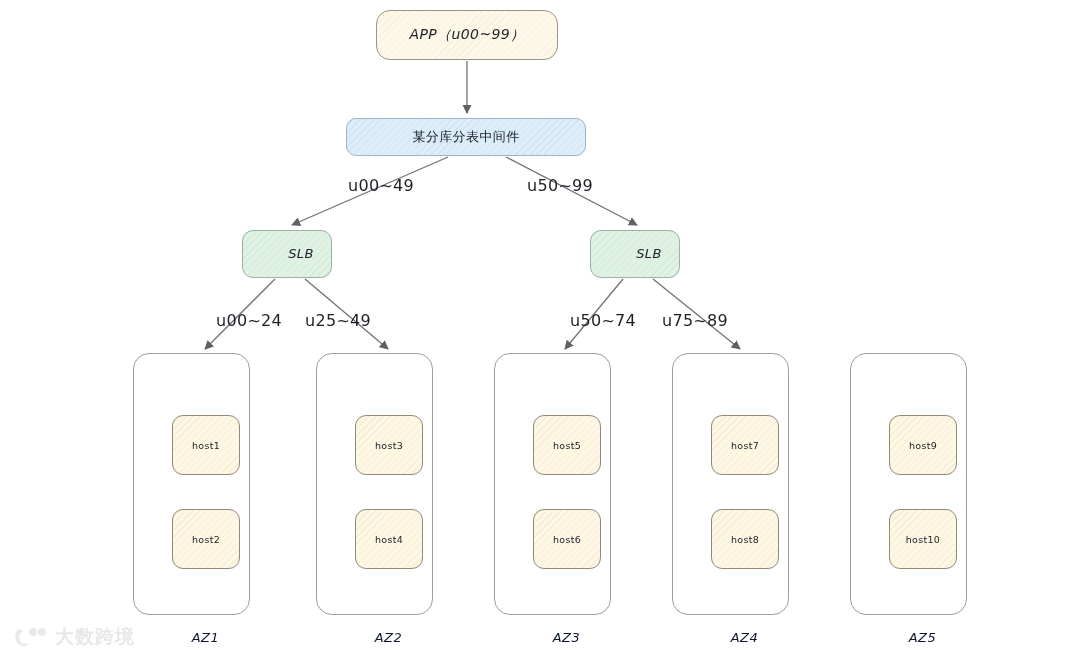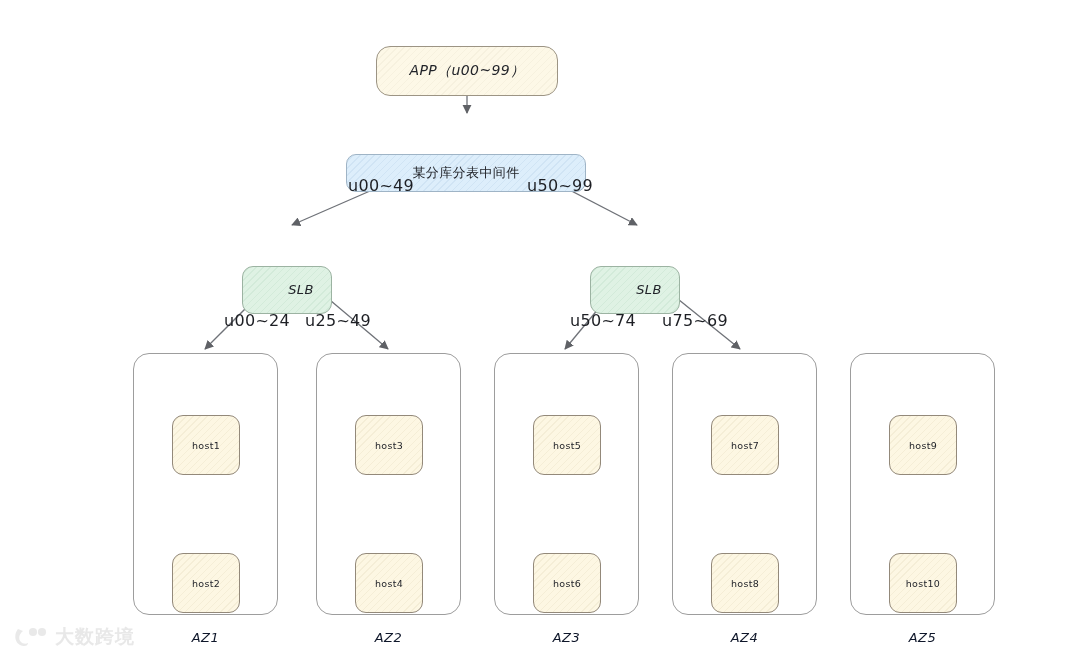--- a/index.html
+++ b/index.html
@@ -27,21 +27,20 @@
     pointer-events: none;
   }
   .node {
     position: absolute;
     box-sizing: border-box;
     display: flex;
     align-items: center;
     justify-content: center;
     border: 1.3px solid #9a9a8e;
     border-radius: 12px;
-    margin-top: 36px;
   }
   .node-label {
     font-family: "DejaVu Sans", sans-serif;
     font-size: 13px;
     color: #22242a;
     letter-spacing: 0.4px;
     font-style: italic;
     text-align: center;
     line-height: 1.25;
   }
@@ -101,21 +100,21 @@
 
   
   .az-box {
     position: absolute;
     box-sizing: border-box;
     border: 1.3px solid #9d9d9d;
     border-radius: 16px;
     background: #ffffff;
     top: 353px;
     height: 262px;
-    width: 145px;
+    width: 117px;
   }
   .az-caption {
     position: absolute;
     top: 630px;
     width: 145px;
     text-align: center;
     font-family: "DejaVu Sans", sans-serif;
     font-size: 13px;
     font-style: italic;
     color: #0f172a;
@@ -135,21 +134,21 @@
     justify-content: center;
     background:
       repeating-linear-gradient(135deg,
         rgba(255,255,255,0) 0px,
         rgba(255,255,255,0) 4px,
         rgba(190,175,130,0.13) 4px,
         rgba(190,175,130,0.13) 5px),
       #fdf7e3;
   }
   .host-top { top: 61px; }
-  .host-bottom { top: 155px; margin-top: 44px; }
+  .host-bottom { top: 155px; }
   .host-label {
     font-family: "DejaVu Sans", sans-serif;
     font-size: 9.5px;
     color: #23252b;
     letter-spacing: 0.3px;
   }
   
   .edge-label {
     position: absolute;
     font-family: "DejaVu Sans", sans-serif;
@@ -220,24 +219,24 @@
 
   <div class="node n-slb n-slb-l">
     <span class="node-label">SLB</span>
   </div>
   <div class="node n-slb n-slb-r">
     <span class="node-label">SLB</span>
   </div>
 
   <div class="edge-label" style="left:348px; top:176px;">u00~49</div>
   <div class="edge-label" style="left:527px; top:176px;">u50~99</div>
-  <div class="edge-label" style="left:224px; top:311px;">u00~24</div>
+  <div class="edge-label" style="left:216px; top:311px;">u00~24</div>
   <div class="edge-label" style="left:305px; top:311px;">u25~49</div>
   <div class="edge-label" style="left:570px; top:311px;">u50~74</div>
-  <div class="edge-label" style="left:662px; top:311px;">u75~69</div>
+  <div class="edge-label" style="left:662px; top:311px;">u75~89</div>
 
   <div class="az-box" style="left:133px;">
     <div class="host host-top">
       <span class="host-label">host1</span>
     </div>
     <div class="host host-bottom">
       <span class="host-label">host2</span>
     </div>
   </div>
   <div class="az-caption" style="left:133px;">AZ1</div>

